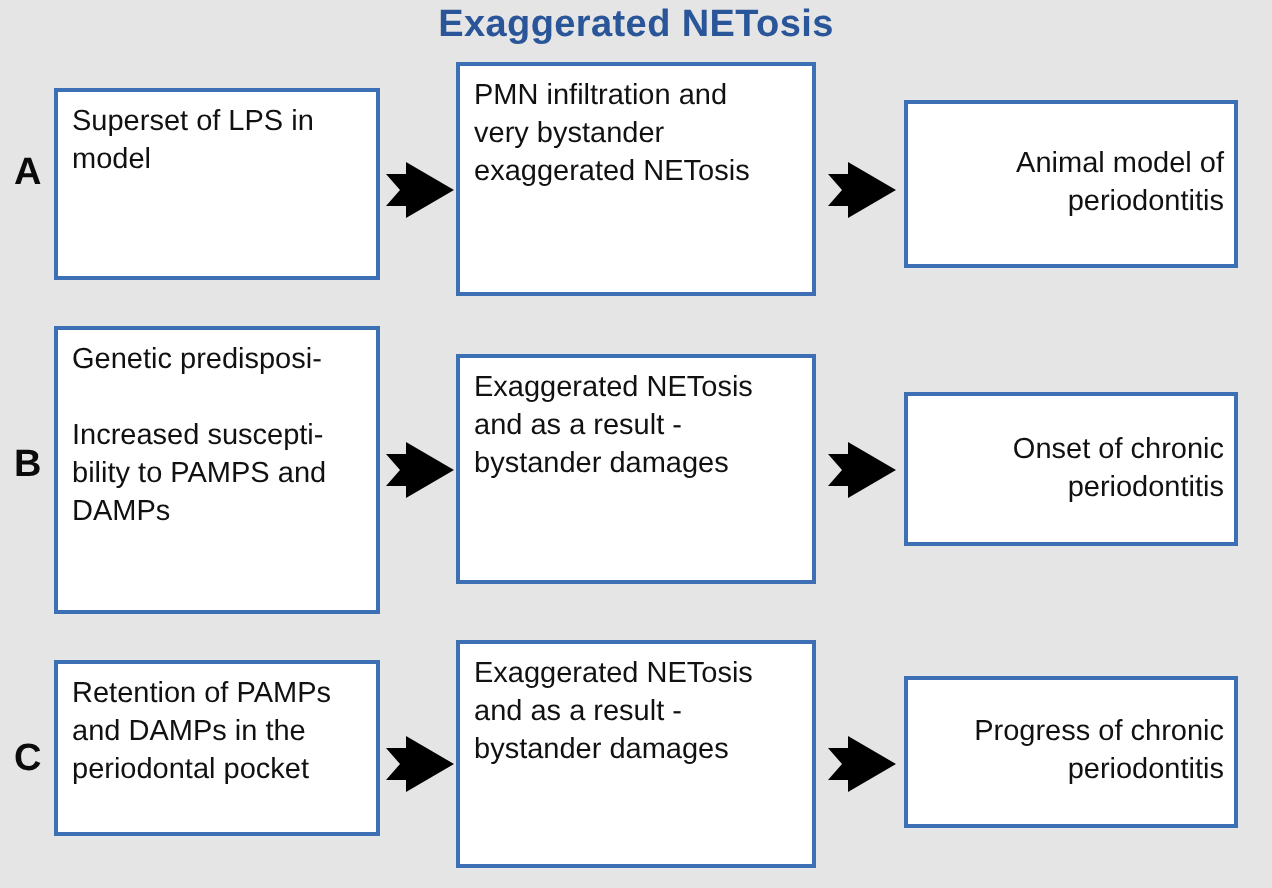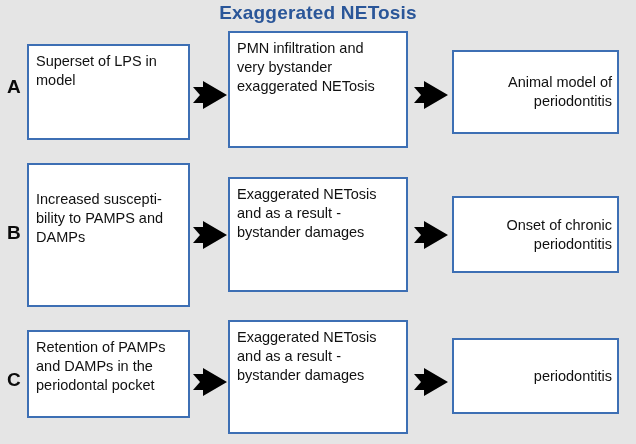--- a/index.html
+++ b/index.html
@@ -101,20 +101,21 @@
     <div class="txt mid">
       <p>Animal model of</p>
       <p>periodontitis</p>
     </div>
   </div>
 
   <div class="row-label" style="left:7px; top:222px;">B</div>
 
   <div class="fbox" style="left:27px; top:163px; width:163px; height:144px;">
     <div class="txt top">
+      <p>Genetic predisposi-</p>
       <p class="gap">Increased suscepti-</p>
       <p>bility to PAMPS and</p>
       <p>DAMPs</p>
     </div>
   </div>
 
   <div class="arrow" style="left:193px; top:219px;">
     <svg width="35" height="32" viewBox="0 0 35 32" aria-hidden="true">
       <polygon points="0,8 10,8 10,2 34,16 10,30 10,24 0,24 7,16" fill="#000000"></polygon>
     </svg>
@@ -166,17 +167,18 @@
   </div>
 
   <div class="arrow" style="left:414px; top:366px;">
     <svg width="35" height="32" viewBox="0 0 35 32" aria-hidden="true">
       <polygon points="0,8 10,8 10,2 34,16 10,30 10,24 0,24 7,16" fill="#000000"></polygon>
     </svg>
   </div>
 
   <div class="fbox" style="left:452px; top:338px; width:167px; height:76px;">
     <div class="txt mid">
+      <p>Progress of chronic</p>
       <p>periodontitis</p>
     </div>
   </div>
 
 </div>
 
 </body></html>

